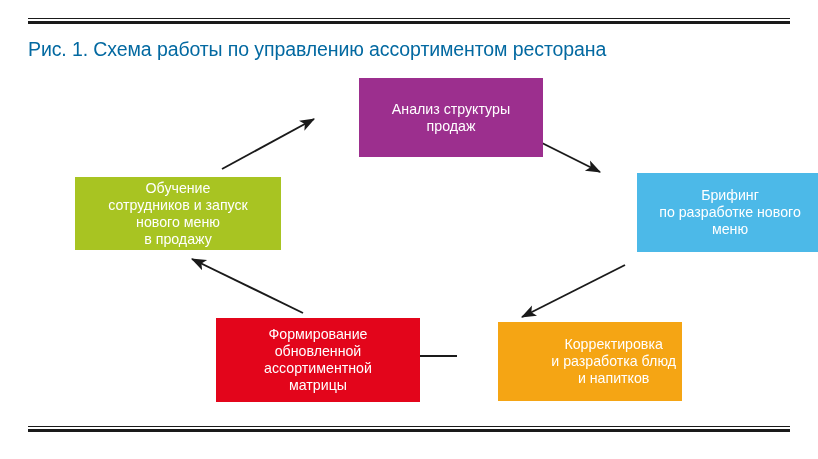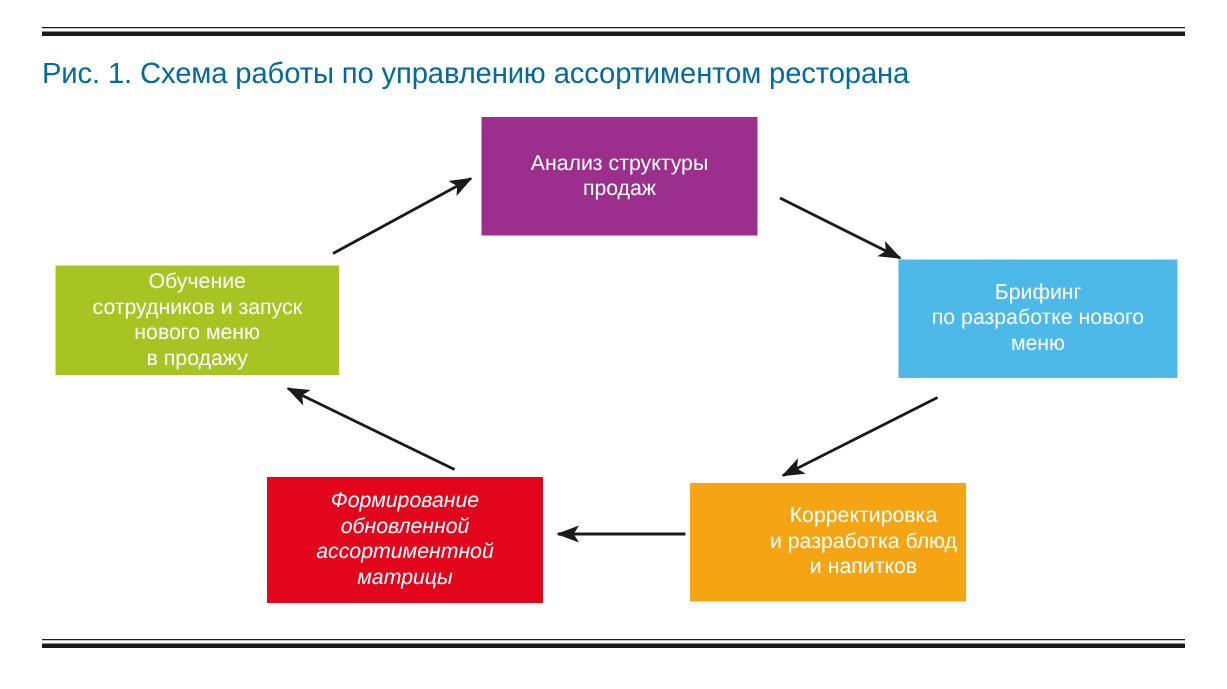--- a/index.html
+++ b/index.html
@@ -66,20 +66,21 @@
     position: absolute;
     display: flex;
     align-items: center;
     justify-content: center;
     text-align: center;
     color: #ffffff;
     font-size: 14.2px;
     line-height: 17px;
     box-sizing: border-box;
     padding: 2px 6px;
+    margin-left: 38px;
   }
   .node .node-label {
     display: block;
     white-space: pre-line;
   }
 
   #node-analysis {
     left: 321px; top: 78px;
     width: 184px; height: 79px;
     background: #9c2f8e;
@@ -90,27 +91,26 @@
     background: #4cb9e8;
   }
   #node-correction {
     left: 460px; top: 322px;
     width: 184px; height: 79px;
     background: #f5a514;
     justify-content: flex-end;
   }
   #node-matrix {
     left: 178px; top: 318px;
-    width: 184px; height: 84px;
+    width: 204px; height: 84px;
     background: #e3051b;
-    font-style: italic;
   }
   #node-training {
     left: 37px; top: 177px;
-    width: 189px; height: 73px;
+    width: 206px; height: 73px;
     background: #a8c422;
   }
 
   
   #arrows {
     position: absolute;
     left: 0; top: 0;
     width: 818px;
     height: 459px;
     pointer-events: none;

